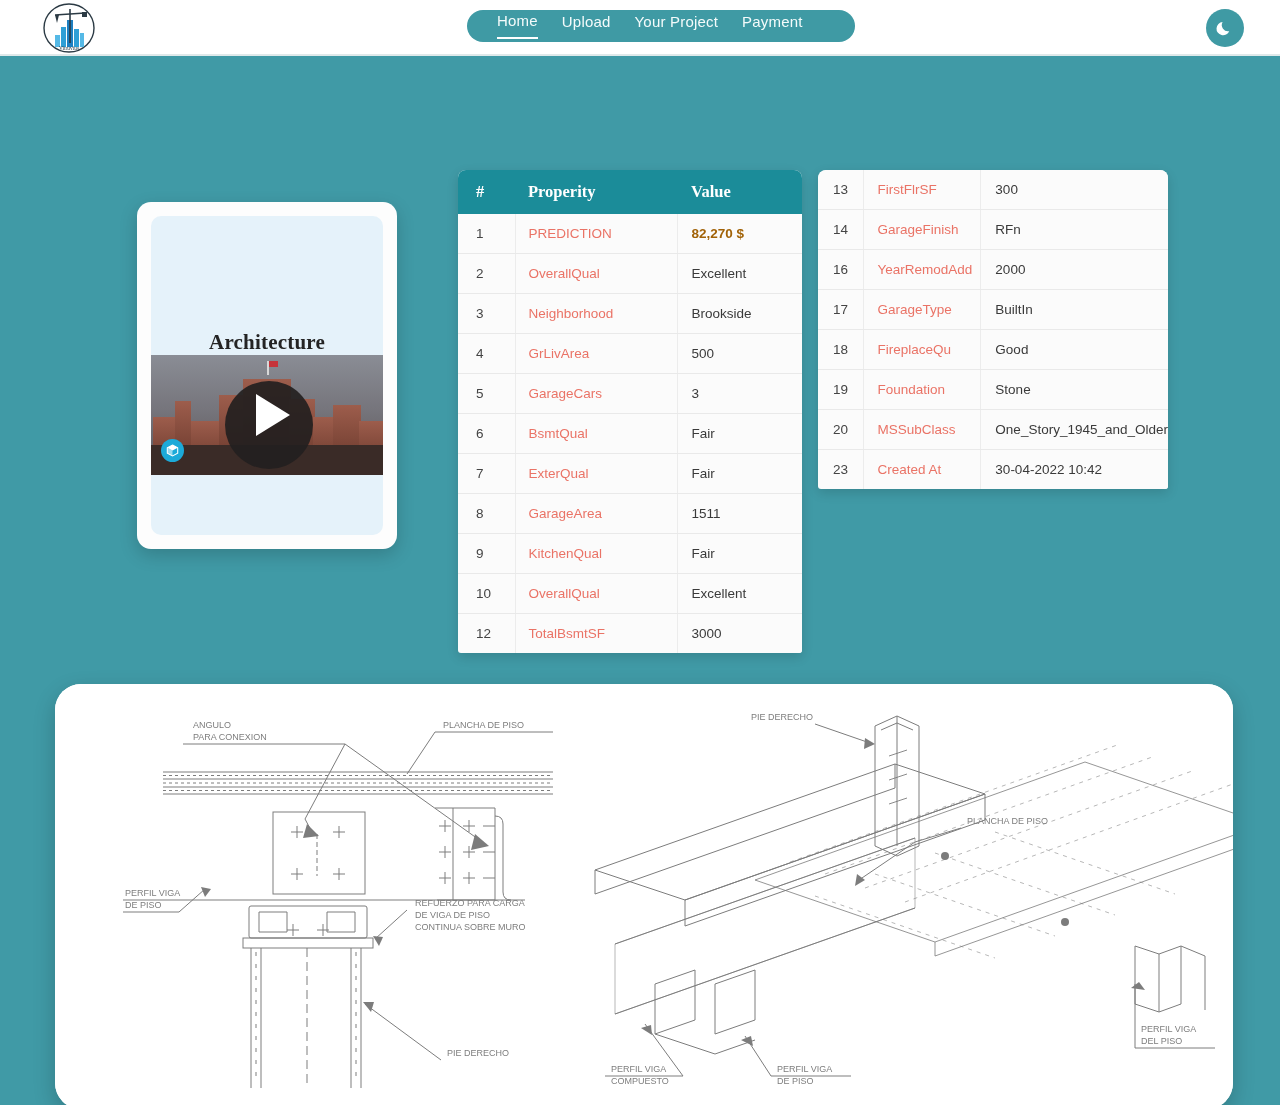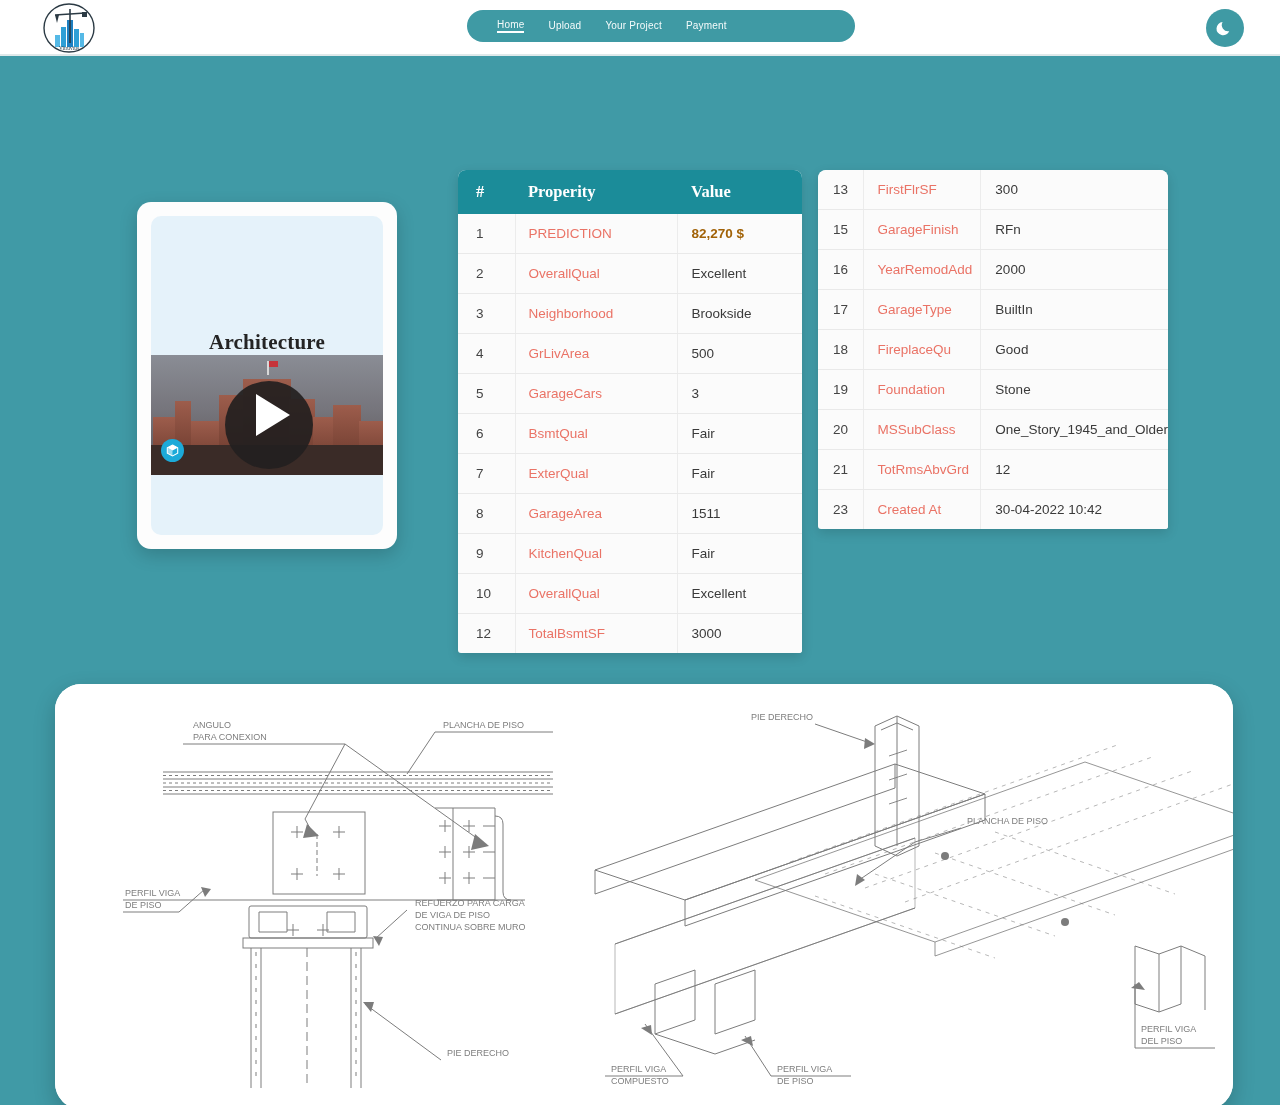--- a/index.html
+++ b/index.html
@@ -36,24 +36,24 @@
     width: 388px; height: 32px;
     background: #3f9aa4;
     border-radius: 18px;
     display: flex;
     align-items: center;
     padding-left: 30px;
     gap: 24px;
   }
   .nav-link {
     color: #f4fbfb;
-    font-size: 10px;
+    font-size: 15px;
     letter-spacing: .2px;
     text-decoration: none;
-    padding-bottom: 1px;
+    padding-bottom: 9px;
     line-height: 1;
     white-space: nowrap;
   }
   .nav-link.active {
     border-bottom: 2px solid #ffffff;
   }
 
   .theme-toggle {
     position: absolute;
     right: 36px; top: 9px;
@@ -357,21 +357,21 @@
 
   <div class="tbl-wrap" id="table-right">
     <table>
       <tbody id="right-body">
           <tr>
             <td class="c-idx">13</td>
             <td class="c-prop">FirstFlrSF</td>
             <td class="c-val">300</td>
           </tr>
           <tr>
-            <td class="c-idx">15</td>
+            <td class="c-idx">14</td>
             <td class="c-prop">GarageFinish</td>
             <td class="c-val">RFn</td>
           </tr>
           <tr>
             <td class="c-idx">16</td>
             <td class="c-prop">YearRemodAdd</td>
             <td class="c-val">2000</td>
           </tr>
           <tr>
             <td class="c-idx">17</td>
@@ -385,25 +385,20 @@
           </tr>
           <tr>
             <td class="c-idx">19</td>
             <td class="c-prop">Foundation</td>
             <td class="c-val">Stone</td>
           </tr>
           <tr>
             <td class="c-idx">20</td>
             <td class="c-prop">MSSubClass</td>
             <td class="c-val">One_Story_1945_and_Older</td>
-          </tr>
-          <tr>
-            <td class="c-idx">21</td>
-            <td class="c-prop">TotRmsAbvGrd</td>
-            <td class="c-val">12</td>
           </tr>
           <tr>
             <td class="c-idx">23</td>
             <td class="c-prop">Created At</td>
             <td class="c-val">30-04-2022 10:42</td>
           </tr>
         </tbody>
     </table>
   </div>
 

